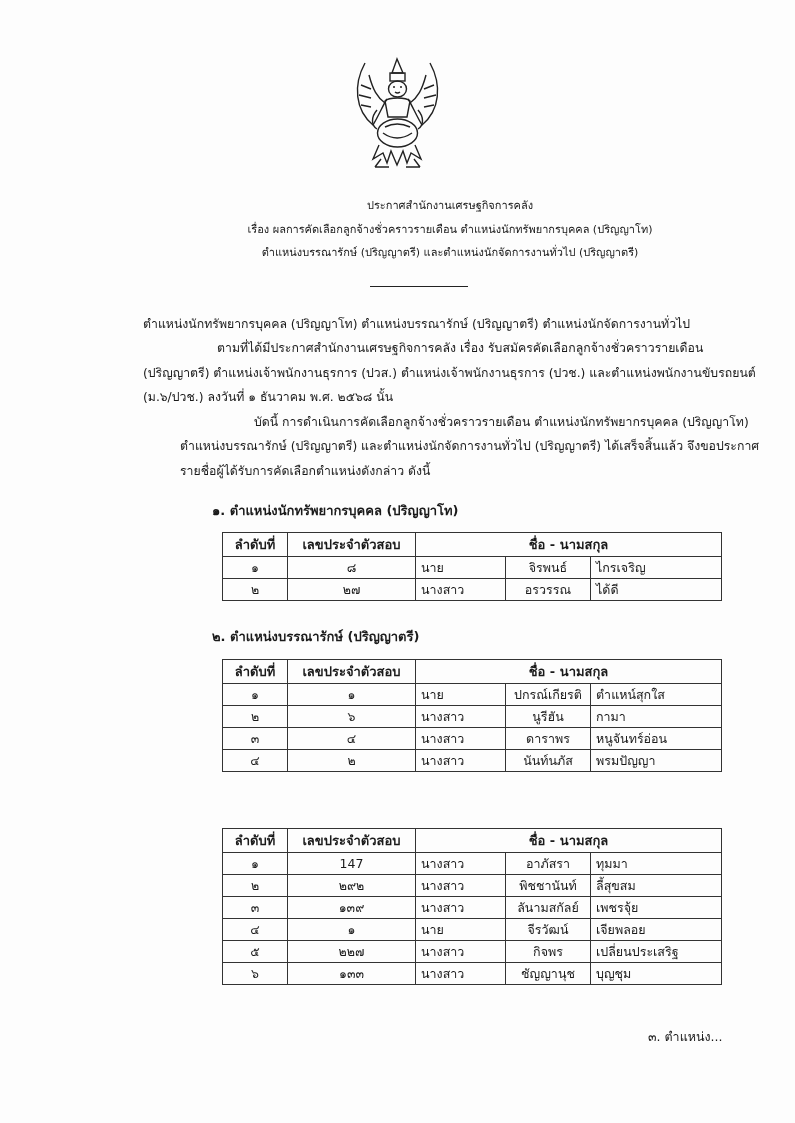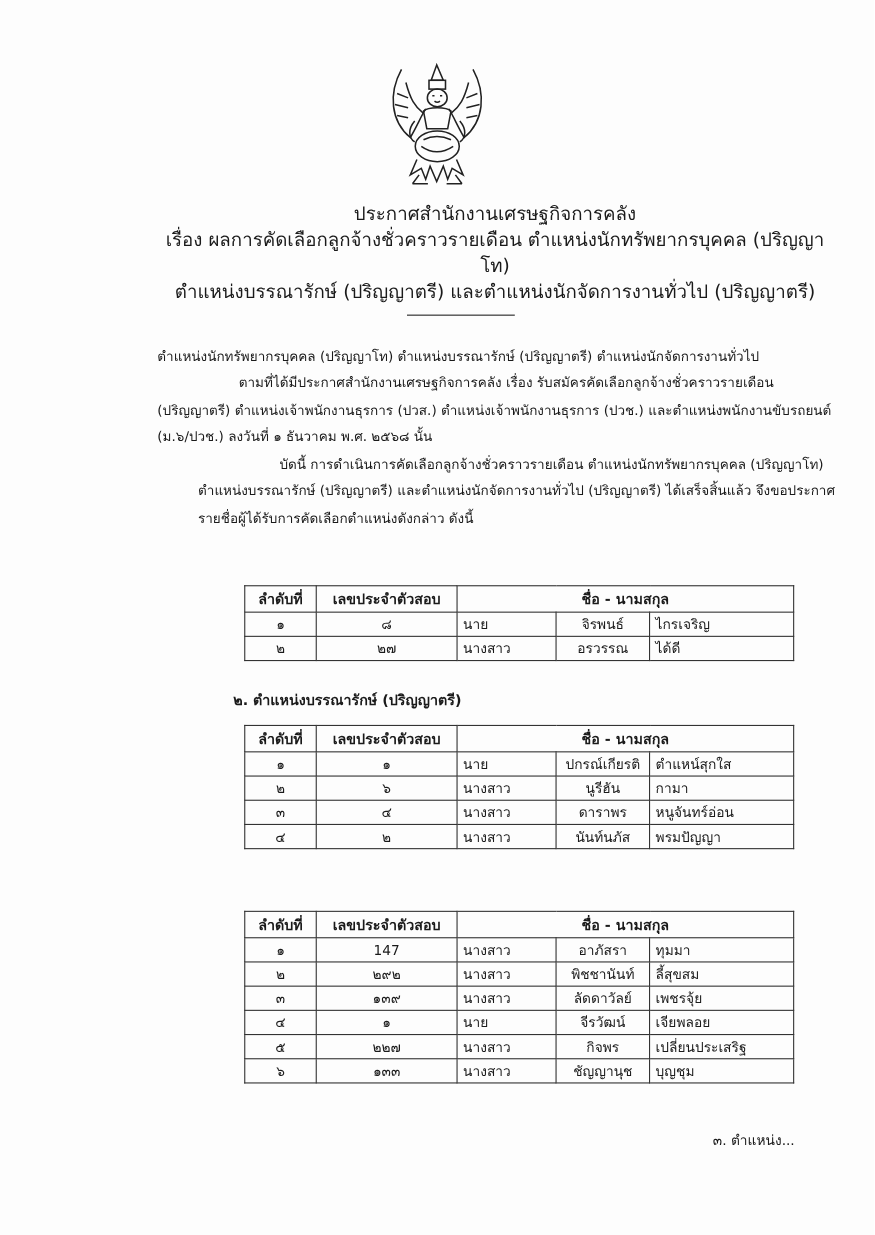--- a/index.html
+++ b/index.html
@@ -3,21 +3,21 @@
 <meta charset="utf-8">
 <style>
   html, body { margin: 0; padding: 0; background: #ffffff; }
   body {
     width: 795px; height: 1123px; position: relative; overflow: hidden;
     font-family: "DejaVu Sans", "Liberation Sans", sans-serif;
     color: #1a1a1a;
   }
   .page { position: absolute; left: 0; top: 0; width: 795px; height: 1123px; background: #fdfdfd; }
   .emblem { position: absolute; left: 345px; top: 55px; width: 105px; height: 125px; }
-  .title-block { position: absolute; left: 140px; top: 184px; width: 620px; text-align: center; font-size: 17px; line-height: 23.5px; }
+  .title-block { position: absolute; left: 140px; top: 194px; width: 620px; text-align: center; font-size: 11px; line-height: 23.5px; }
   .rule { position: absolute; left: 370px; top: 286px; width: 98px; height: 0; border-top: 1.3px solid #222; }
   .para { position: absolute; left: 143px; width: 616px; font-size: 12.3px; line-height: 24.3px; text-align: justify; }
   .para .line { display: block; white-space: nowrap; }
   .para .indent { padding-left: 74px; }
   .p1 { top: 312px; }
   .p2 { top: 410px; margin-left: 37px; }
   .section-heading { position: absolute; left: 212px; font-size: 13px; font-weight: bold; white-space: nowrap; }
   table.result { position: absolute; left: 222px; border-collapse: collapse; font-size: 12.5px; }
   table.result td, table.result th { border: 1px solid #333; padding: 0 5px; height: 22px; box-sizing: border-box; white-space: nowrap; }
   table.result th { font-weight: bold; font-size: 13px; text-align: center; height: 24px; }
@@ -64,20 +64,21 @@
     <span class="line">(ปริญญาตรี) ตำแหน่งเจ้าพนักงานธุรการ (ปวส.) ตำแหน่งเจ้าพนักงานธุรการ (ปวช.) และตำแหน่งพนักงานขับรถยนต์</span>
     <span class="line">(ม.๖/ปวช.) ลงวันที่ ๑ ธันวาคม พ.ศ. ๒๕๖๘  นั้น</span>
   </div>
 
   <div class="para p2">
     <span class="line indent">บัดนี้ การดำเนินการคัดเลือกลูกจ้างชั่วคราวรายเดือน ตำแหน่งนักทรัพยากรบุคคล (ปริญญาโท)</span>
     <span class="line">ตำแหน่งบรรณารักษ์ (ปริญญาตรี) และตำแหน่งนักจัดการงานทั่วไป (ปริญญาตรี) ได้เสร็จสิ้นแล้ว จึงขอประกาศ</span>
     <span class="line">รายชื่อผู้ได้รับการคัดเลือกตำแหน่งดังกล่าว ดังนี้</span>
   </div>
 
+  <div class="section-heading" style="top:500px;">๑. ตำแหน่งนักทรัพยากรบุคคล (ปริญญาโท)</div>
   <table class="result" style="top:532px;">
     <tbody>
         <tr>
       <th class="c-idx">ลำดับที่</th>
       <th class="c-exam">เลขประจำตัวสอบ</th>
       <th colspan="3">ชื่อ - นามสกุล</th>
     </tr>
     <tr>
       <td class="c-idx">๑</td>
       <td class="c-exam">๘</td>
@@ -152,21 +153,21 @@
       <td class="c-idx">๒</td>
       <td class="c-exam">๒๙๒</td>
       <td class="c-title">นางสาว</td>
       <td class="c-first">พิชชานันท์</td>
       <td class="c-last">ลี้สุขสม</td>
     </tr>
     <tr>
       <td class="c-idx">๓</td>
       <td class="c-exam">๑๓๙</td>
       <td class="c-title">นางสาว</td>
-      <td class="c-first">ลัดดาวัลย์</td>
+      <td class="c-first">ลันามสกัลย์</td>
       <td class="c-last">เพชรจุ้ย</td>
     </tr>
     <tr>
       <td class="c-idx">๔</td>
       <td class="c-exam">๑</td>
       <td class="c-title">นาย</td>
       <td class="c-first">จีรวัฒน์</td>
       <td class="c-last">เจียพลอย</td>
     </tr>
     <tr>

